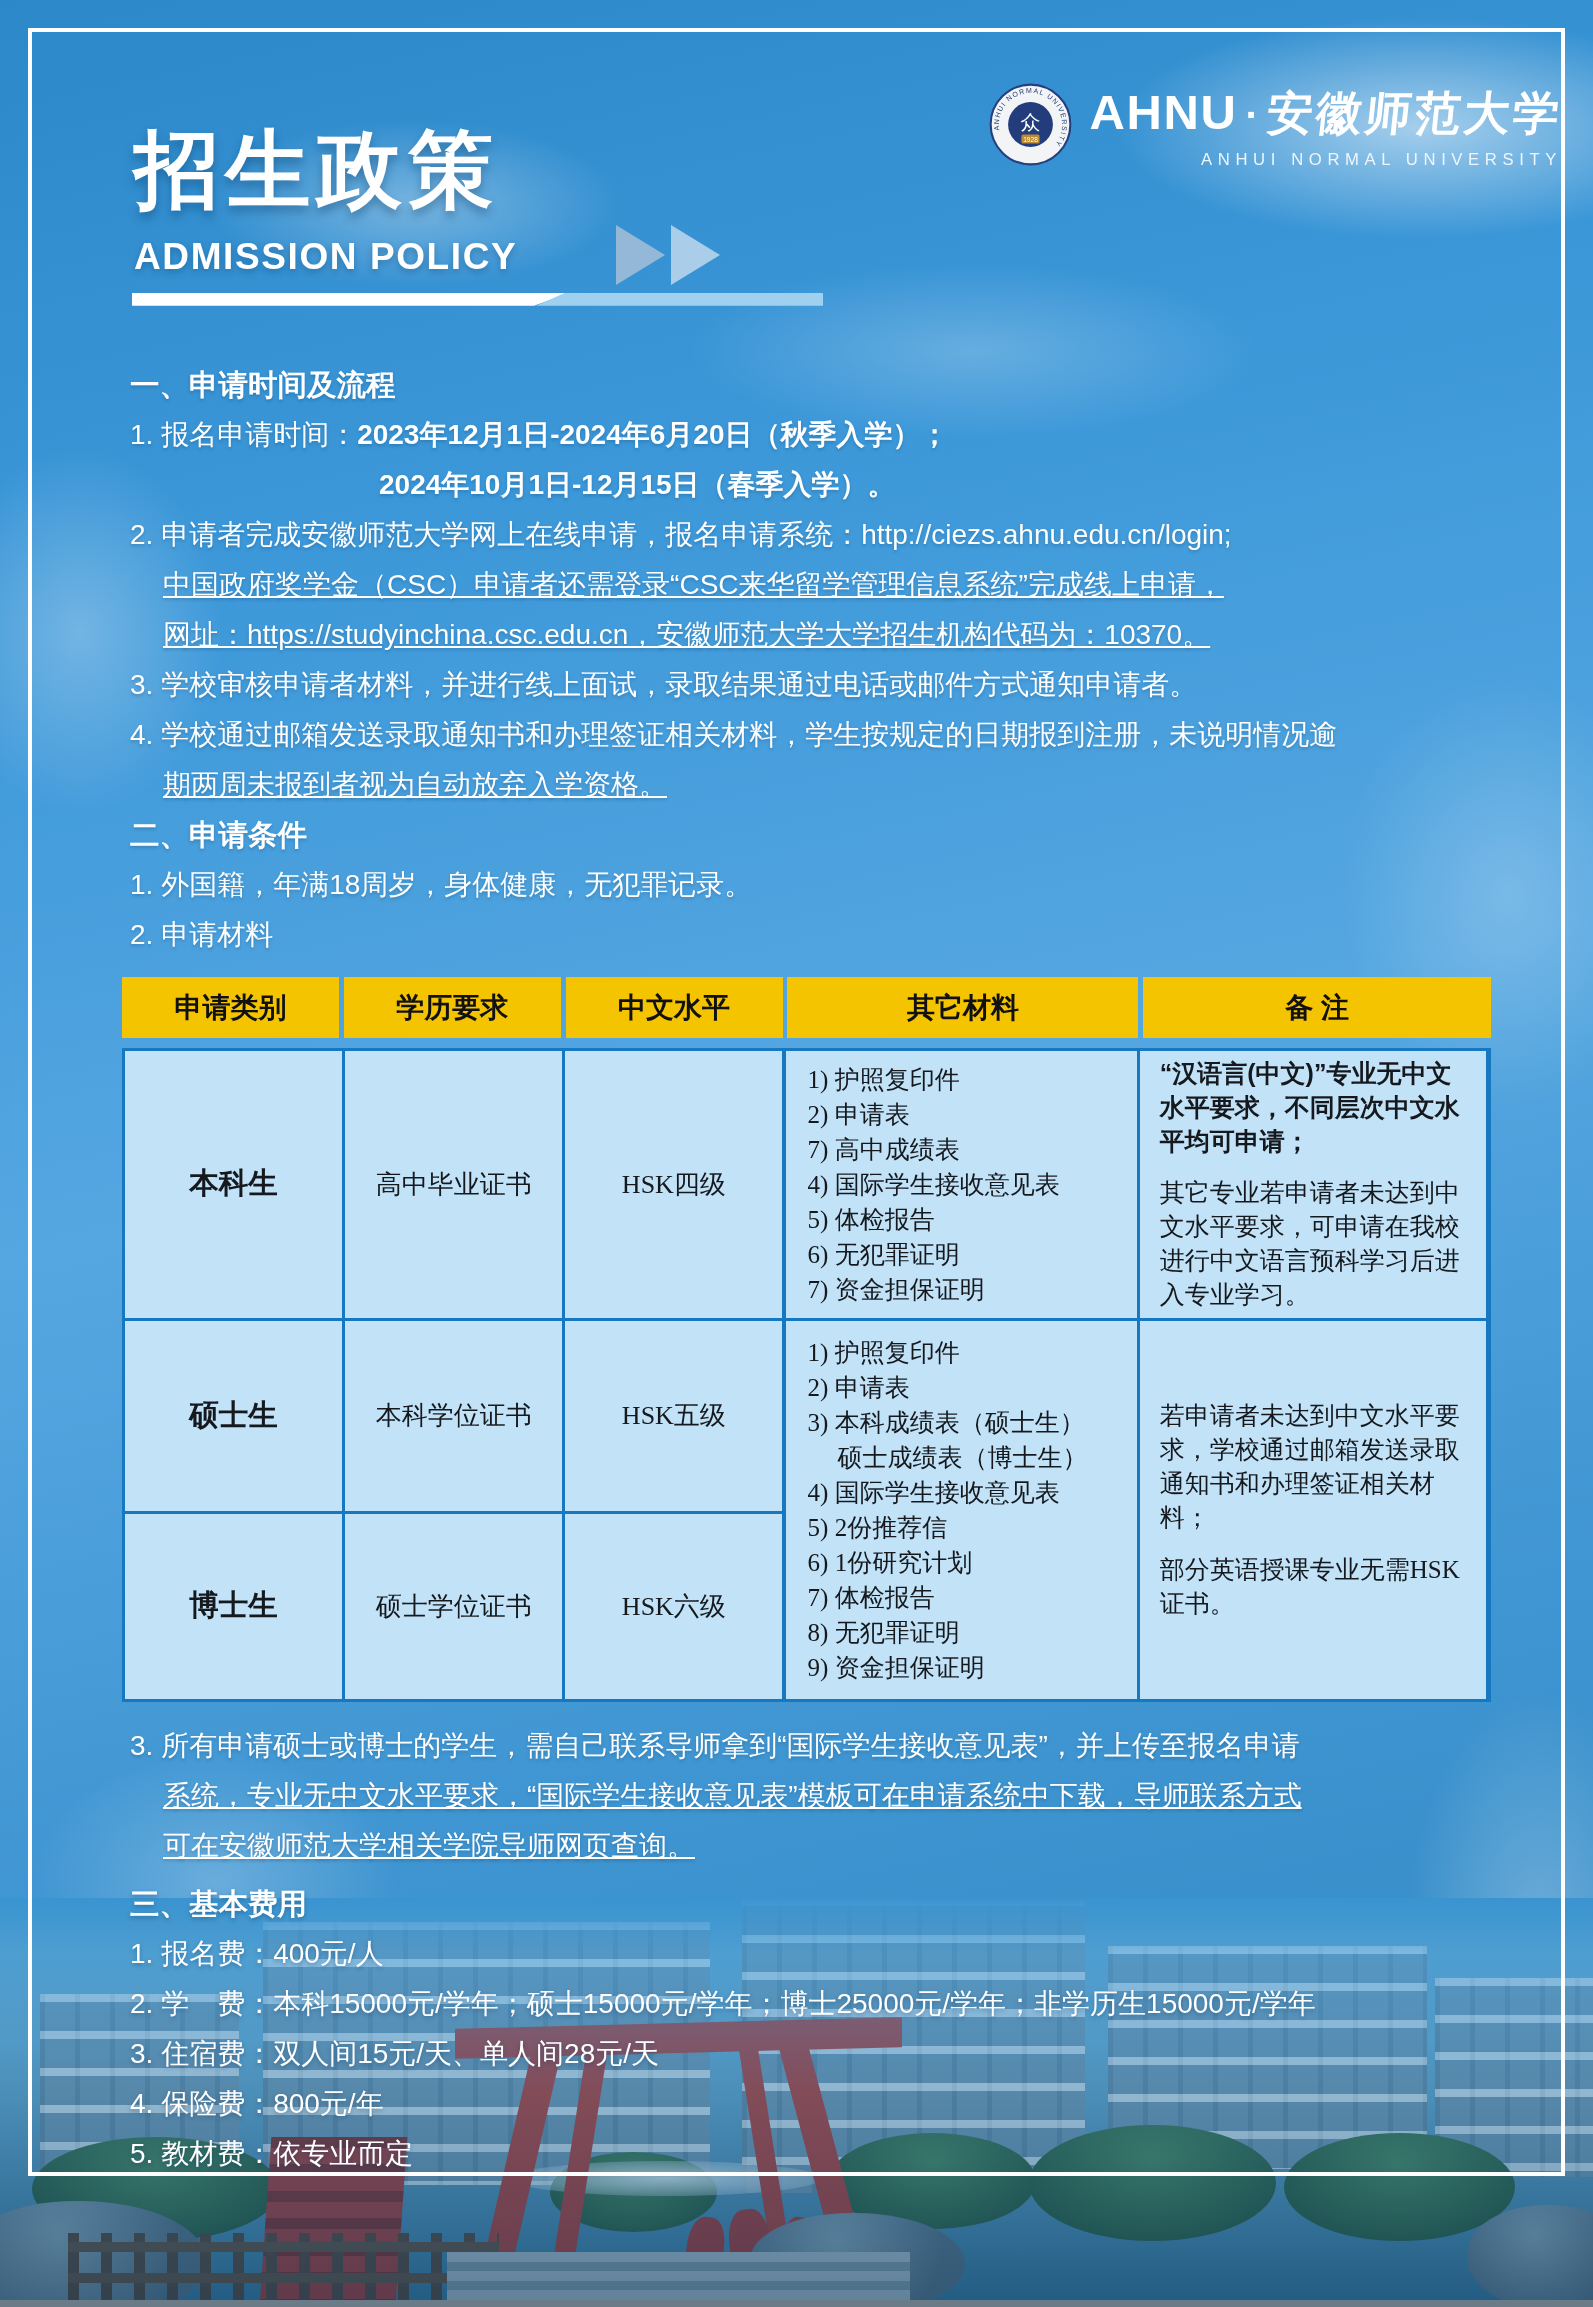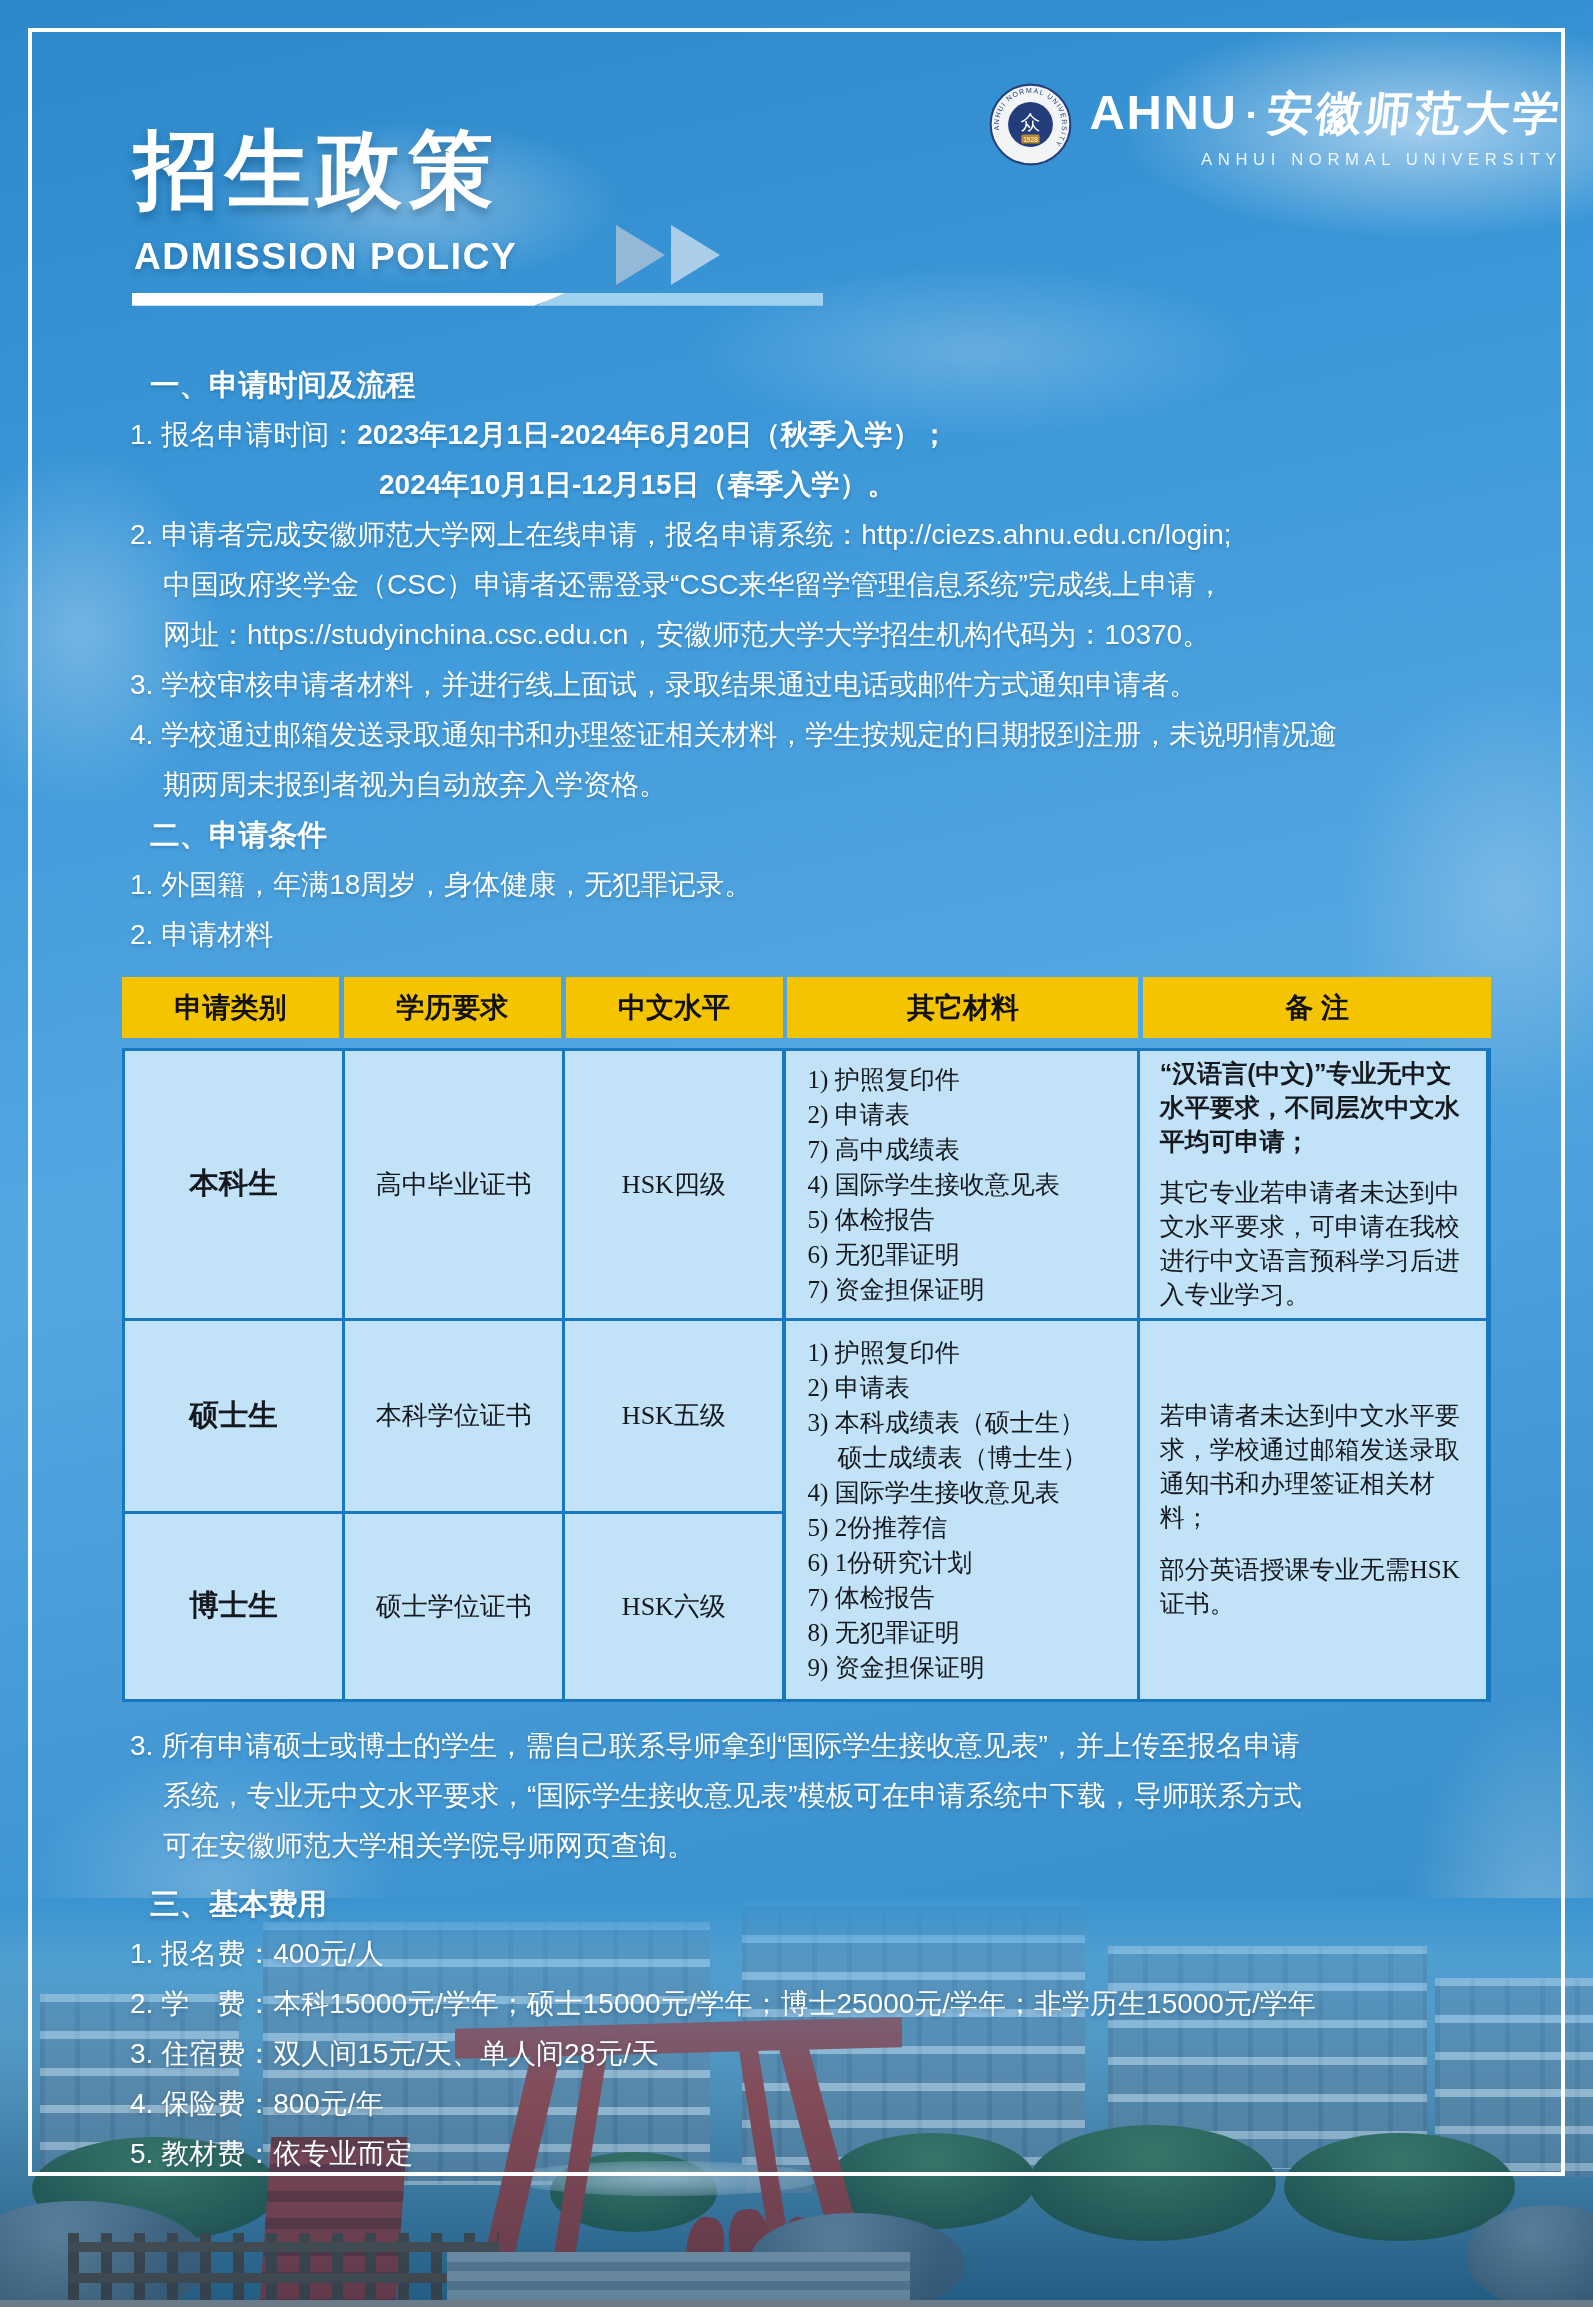--- a/index.html
+++ b/index.html
@@ -29,24 +29,24 @@
   .seal{width:83px;height:83px;flex:0 0 auto;}
   .logo-txt{margin-left:17.5px;}
   .logo-line1{display:flex;align-items:baseline;white-space:nowrap;}
   .logo-abbr{font-size:49px;font-weight:bold;letter-spacing:1.6px;}
   .logo-dot{font-size:40px;font-weight:bold;margin:0 8px;}
   .logo-zh{font-size:46px;font-weight:bold;transform:skewX(-6deg);letter-spacing:3.2px;}
   .logo-en{margin-top:4.8px;text-align:right;font-size:16.7px;letter-spacing:5.6px;color:#eef6fc;}
   
   .copy{position:absolute;left:130px;top:360px;width:1380px;z-index:10;
     font-size:28px;line-height:50px;text-shadow:0 1.6px 3.2px rgba(0,50,90,.25);}
-  .bh{font-weight:bold;font-size:29.5px;margin-left:20px;}
+  .bh{font-weight:bold;font-size:29.5px;}
   .b{font-weight:bold;}
   .ind310{padding-left:249px;}
-  .ind42{padding-left:33px;}
+  .ind42{padding-left:33px;text-decoration:underline;}
   
   .tbl{position:absolute;left:122px;top:977px;z-index:10;text-shadow:none;}
   .thead{display:grid;grid-template-columns:217px 217px 217px 351px 348px;gap:4.8px;}
   .th{background:#f5c400;color:#111;font-weight:bold;font-size:28px;height:61px;
     display:flex;align-items:center;justify-content:center;}
   .tbody{display:grid;grid-template-columns:217px 217px 217px 351px 346px;
     grid-template-rows:267px 190px 185px;gap:3.2px;margin-top:9.6px;
     background:#1778c2;border:3.2px solid #1778c2;}
   .tc{background:#c2e2f7;color:#15191e;display:flex;align-items:center;justify-content:center;
     font-size:26px;font-family:"Liberation Serif",serif;}

